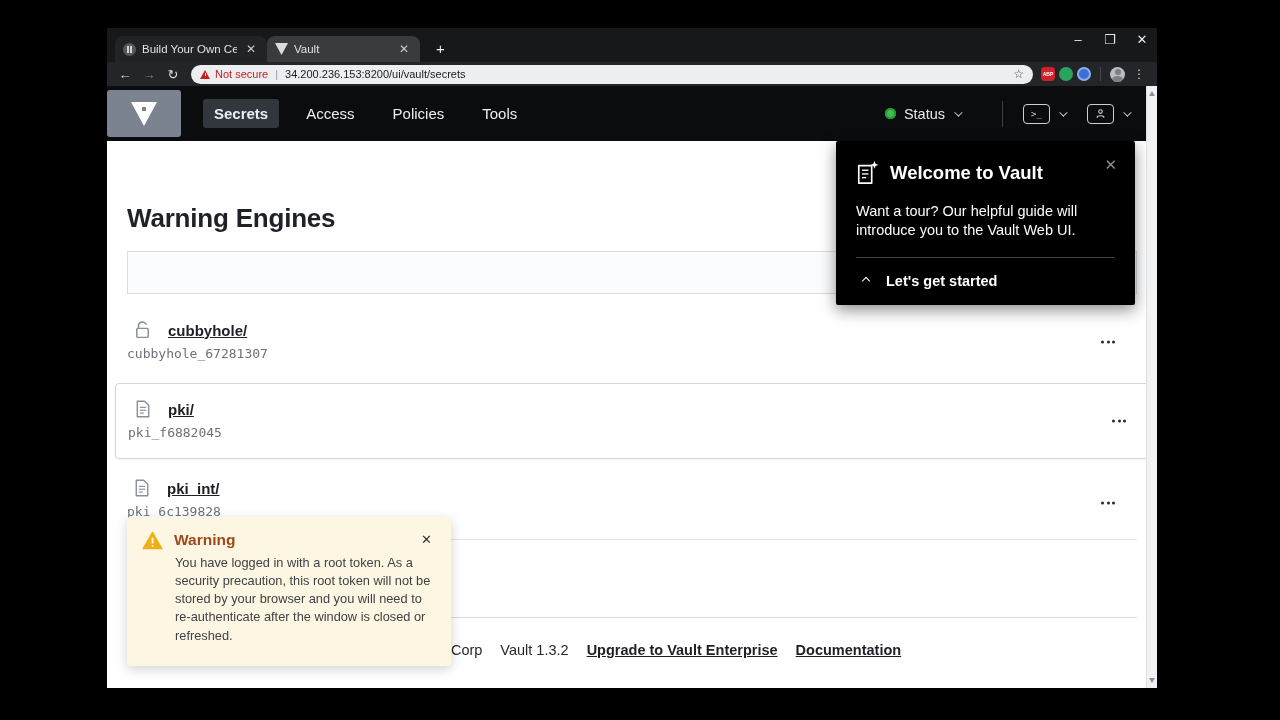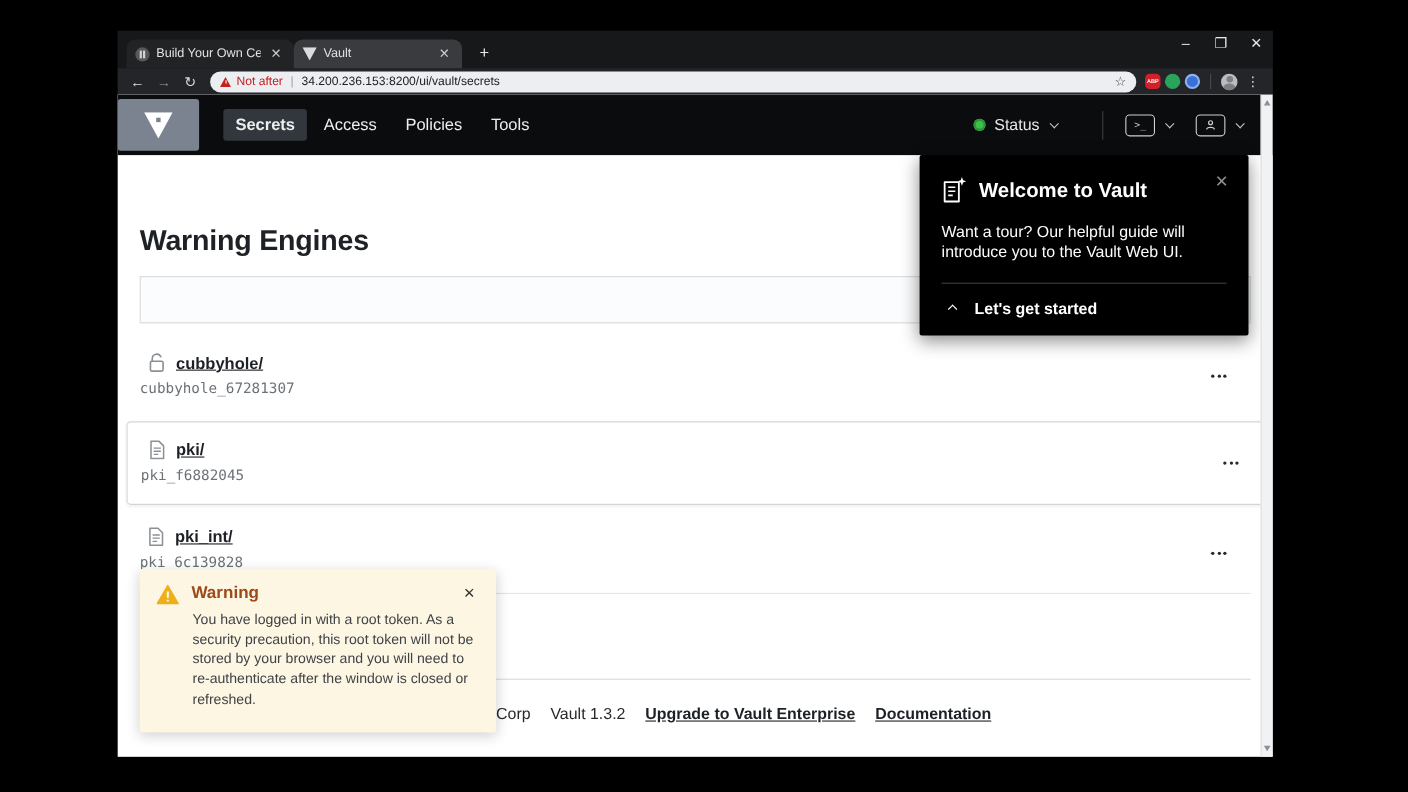--- a/index.html
+++ b/index.html
@@ -46,21 +46,21 @@
 
   
   .scrollbar { position:absolute; right:0; top:0; bottom:0; width:11px; background:#f1f2f3; border-left:1px solid #dfe0e2; z-index:90; }
   .sb-up, .sb-down { position:absolute; left:2px; width:0; height:0; border-left:3.5px solid transparent; border-right:3.5px solid transparent; }
   .sb-up { top:5px; border-bottom:5px solid #8c8f94; }
   .sb-down { bottom:5px; border-top:5px solid #8c8f94; }
 
   
   .vault-header { height:55px; background:#0b0c0e; display:flex; align-items:center; padding-right:28px; }
   .vault-logo { width:74px; height:47px; margin:4px 0; background:#7b8391; border-radius:3px; display:flex; align-items:center; justify-content:center; flex:0 0 auto; }
-  .vault-nav { display:flex; align-items:center; gap:4px; margin-left:22px; }
+  .vault-nav { display:flex; align-items:center; gap:16px; margin-left:22px; }
   .nav-item { color:#eceef0; font-size:15px; padding:6px 11px; border-radius:3px; }
   .nav-item.active { background:#32363d; font-weight:700; }
   .header-right { margin-left:auto; display:flex; align-items:center;justify-content:center; }
   .status-dot { width:11px; height:11px; border-radius:50%; background:#3ec14b; box-shadow:inset 0 0 0 2px #2a9638; margin-right:8px; }
   .status-label { color:#e8e9ea; font-size:14.5px; }
   .chev { display:inline-block; width:6px; height:6px; border-right:1.6px solid #c6c9cd; border-bottom:1.6px solid #c6c9cd; transform:rotate(45deg) translateY(-2px); margin-left:9px; }
   .chev.up { transform:rotate(-135deg); border-color:#fff; margin-left:0; }
   .hdr-sep { width:1px; height:26px; background:#3a3d42; margin:0 20px; }
   .tool-btn { width:27px; height:20px; border:1.5px solid #ccd1d6; border-radius:4px; color:#ccd1d6; font-family:"DejaVu Sans Mono", monospace; font-size:9px; display:flex; align-items:center; justify-content:center; }
   .hdr-group { display:flex; align-items:center; margin-right:22px; }
@@ -69,21 +69,21 @@
   
   .content { padding:0 20px; height:547px; display:flex; flex-direction:column; position:relative; }
   .page-title { margin-top:62px; font-size:26px; font-weight:700; color:#1e2125; letter-spacing:-0.2px; }
   .filter-bar { margin-top:17px; height:43px; background:#fbfcfd; border:1px solid #d8dbdf; }
 
   .engine-list { margin-top:15px; }
   .engine-row { position:relative; padding:12px 0 14px 0; }
   .engine-row.highlighted { border:1px solid #d2d5da; border-radius:4px; margin:8px -12px; padding:16px 12px 18px 12px; box-shadow:0 1px 3px rgba(0,0,0,0.06); }
   .engine-row.last { border-bottom:1px solid #e2e4e7; padding-bottom:20px; }
   .row-main { display:flex; align-items:center; gap:9px; margin-left:7px; }
-  .engine-link { font-size:15px; font-weight:700; color:#1d2025; text-decoration:underline; }
+  .engine-link { font-size:15px; font-weight:700; color:#1d2025; text-decoration:underline;margin-left:8px; }
   .engine-id { margin-top:7px; font-family:"DejaVu Sans Mono", monospace; font-size:13px; color:#6c7278; }
   .row-menu { position:absolute; right:18px; top:50%; transform:translateY(-50%); display:flex; gap:2.5px; padding:4px; }
   .row-menu i { width:3px; height:3px; border-radius:50%; background:#26282c; display:block; }
 
   .footer-zone { margin-top:auto; border-top:1px solid #d8dadd; padding-top:24px; padding-bottom:30px; display:flex; justify-content:center; gap:18px; font-size:14.5px; color:#26282b; }
   .footer-zone a { color:#1d2025; font-weight:600; text-decoration:underline; }
 
   
   .welcome { position:absolute; left:729px; top:55px; width:299px; background:#000; border-radius:2px; box-shadow:0 5px 16px rgba(0,0,0,0.45); color:#fff; padding:19px 20px 16px 20px; z-index:50; }
   .welcome-head { display:flex; align-items:center; gap:10px; }
@@ -130,21 +130,21 @@
       <span>✕</span>
     </div>
   </div>
 
   <div class="toolbar">
     <span class="navbtn">←</span>
     <span class="navbtn dim">→</span>
     <span class="navbtn">↻</span>
     <div class="omnibox">
       <span class="warn-tri"></span>
-      <span class="notsecure">Not after</span>
+      <span class="notsecure">Not secure</span>
       <span class="omni-sep">|</span>
       <span class="omni-url">34.200.236.153:8200/ui/vault/secrets</span>
       <span class="omni-star">☆</span>
     </div>
     <span class="ext abp">ABP</span>
     <span class="ext grn"></span>
     <span class="ext blu"></span>
     <span class="tb-sep"></span>
     <span class="avatar"></span>
     <span class="menu3">⋮</span>

